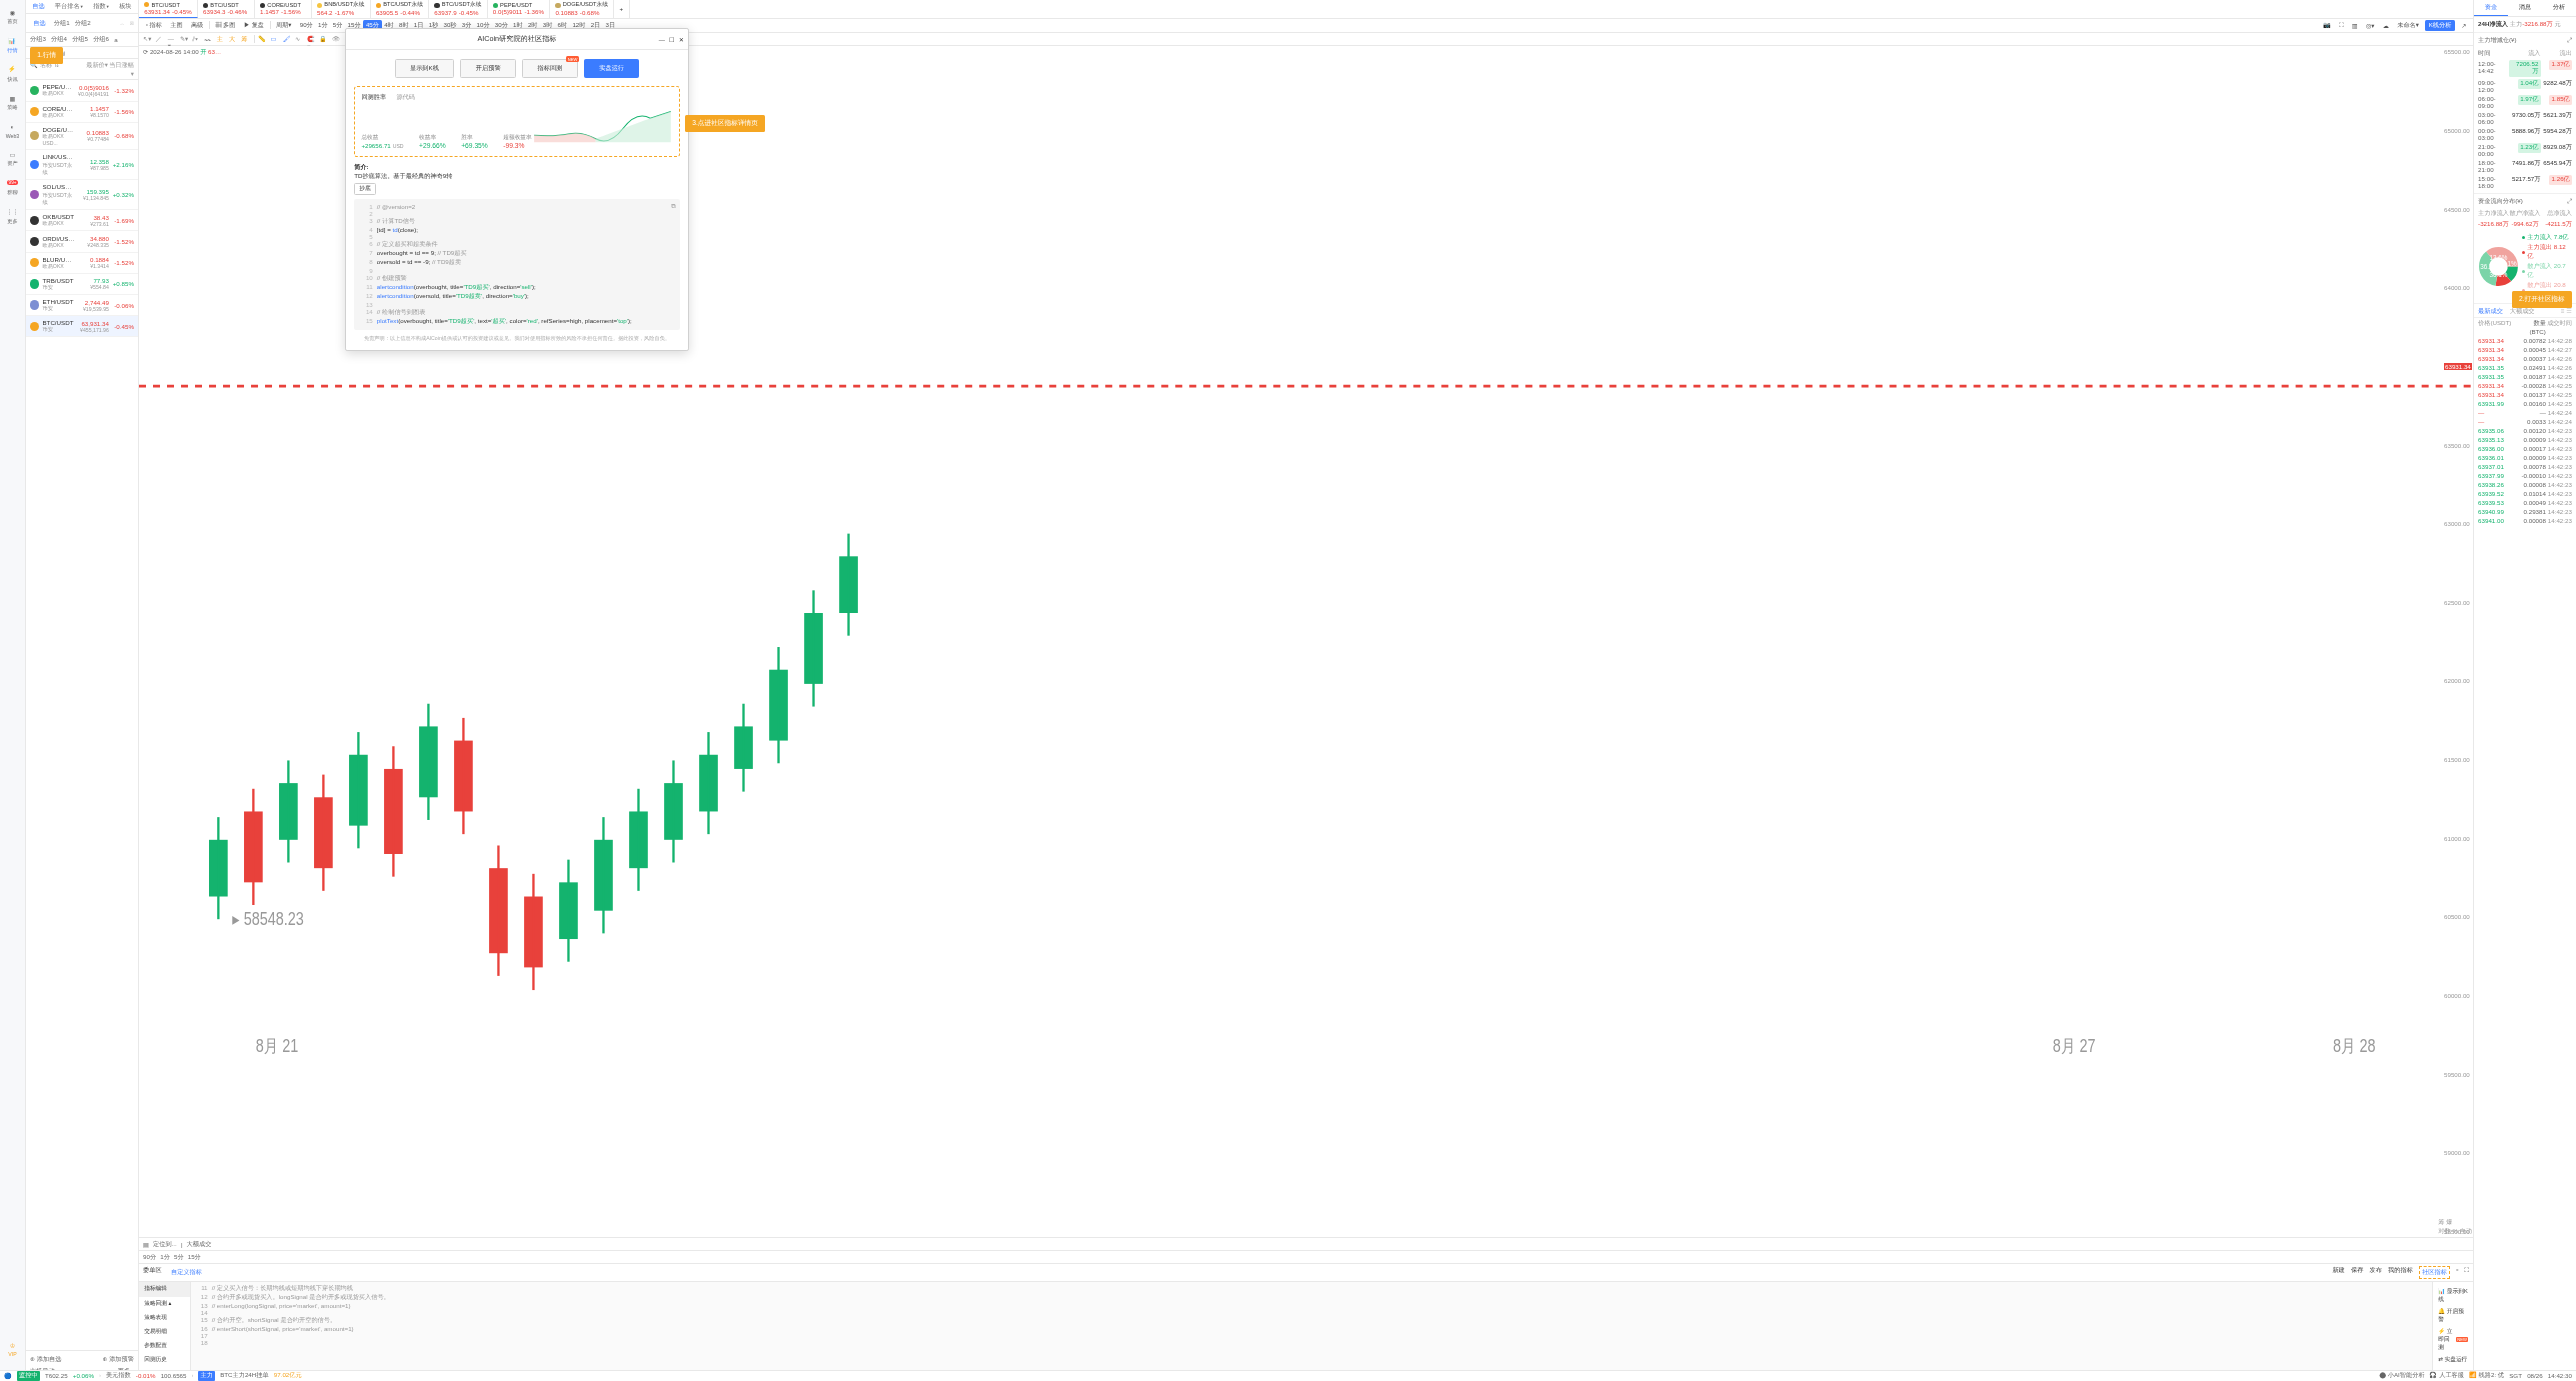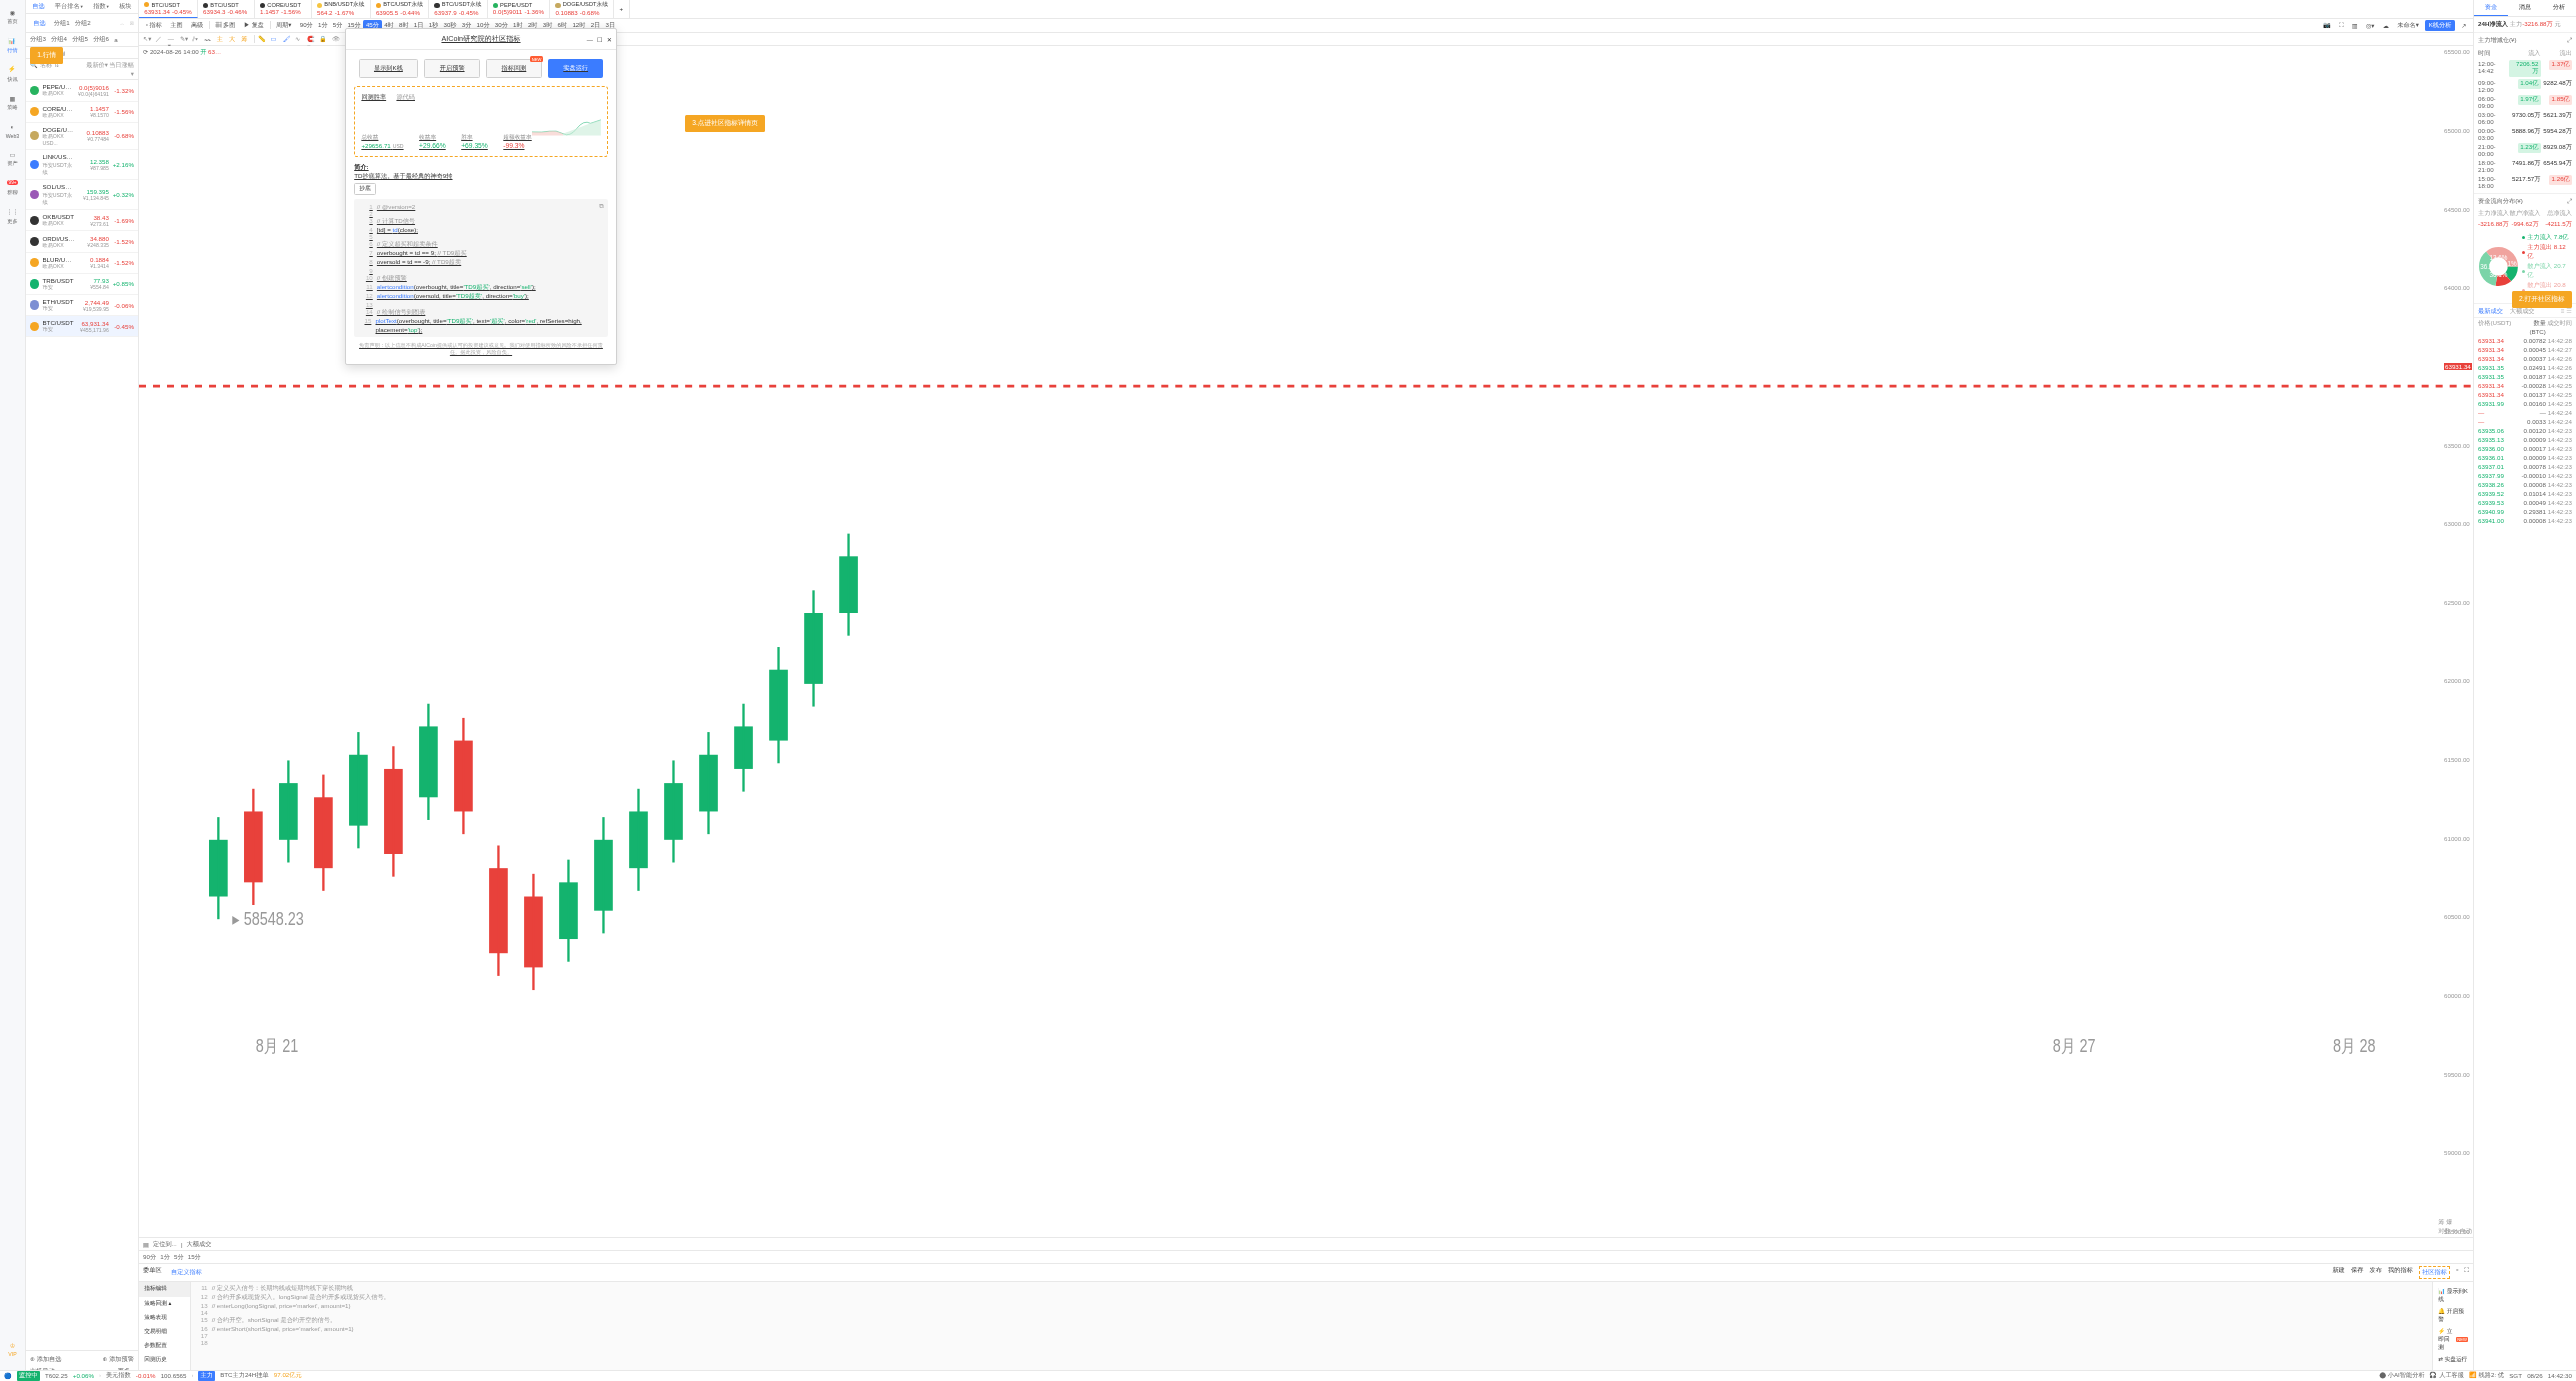--- a/index.html
+++ b/index.html
@@ -81,21 +81,21 @@
 .pill-g{background:#d4f4e3;color:#14b36e;}
 .pill-r{background:#fde1de;color:#e8413b;}
 .donut{width:41px;height:41px;}
 .legend-item{display:flex;align-items:center;gap:2.1px;font-size:5.2px;padding:0.5px 0;}
 .legend-dot{width:3.1px;height:3.1px;border-radius:50%;}
 .trades{flex:1;overflow-y:auto;}
 .trade-row{display:flex;padding:1px 4.1px;font-size:5.2px;}
 .tr-price{flex:1;}
 .tr-amt{width:26px;text-align:right;color:#666;}
 .tr-time{width:26px;text-align:right;color:#999;}
-.modal-overlay{position:absolute;top:28px;left:206px;width:272px;background:#fff;border:0.5px solid #d0d0d0;box-shadow:0 2.1px 10.3px rgba(0,0,0,.15);border-radius:2.1px;z-index:100;text-decoration:underline;}
+.modal-overlay{position:absolute;top:28px;left:206px;width:344px;background:#fff;border:0.5px solid #d0d0d0;box-shadow:0 2.1px 10.3px rgba(0,0,0,.15);border-radius:2.1px;z-index:100;}
 .modal-header{display:flex;align-items:center;justify-content:center;padding:5.2px;border-bottom:0.5px solid #e8e8e8;position:relative;}
 .modal-title{font-size:7.2px;}
 .modal-ctrls{position:absolute;right:4.1px;display:flex;gap:4.1px;}
 .modal-body{padding:8.2px;}
 .modal-btns{display:flex;gap:6.2px;justify-content:center;margin-bottom:8.2px;}
 .m-btn{padding:4.1px 14.4px;border:0.5px solid #d0d0d0;border-radius:1.5px;background:#f7f7f7;cursor:pointer;font-size:6.2px;position:relative;}
 .m-btn.primary{background:#3b7cff;color:#fff;border-color:#3b7cff;}
 .m-btn .new-badge{position:absolute;top:-3.1px;right:-2.1px;background:#ff5c33;color:#fff;font-size:4.1px;padding:0.5px 1.5px;border-radius:1.5px;}
 .backtest-box{border:1px dashed #f5a623;border-radius:3.1px;padding:6.2px;margin-bottom:6.2px;}
 .bt-tabs{display:flex;gap:10.3px;font-size:6.2px;margin-bottom:6.2px;}

